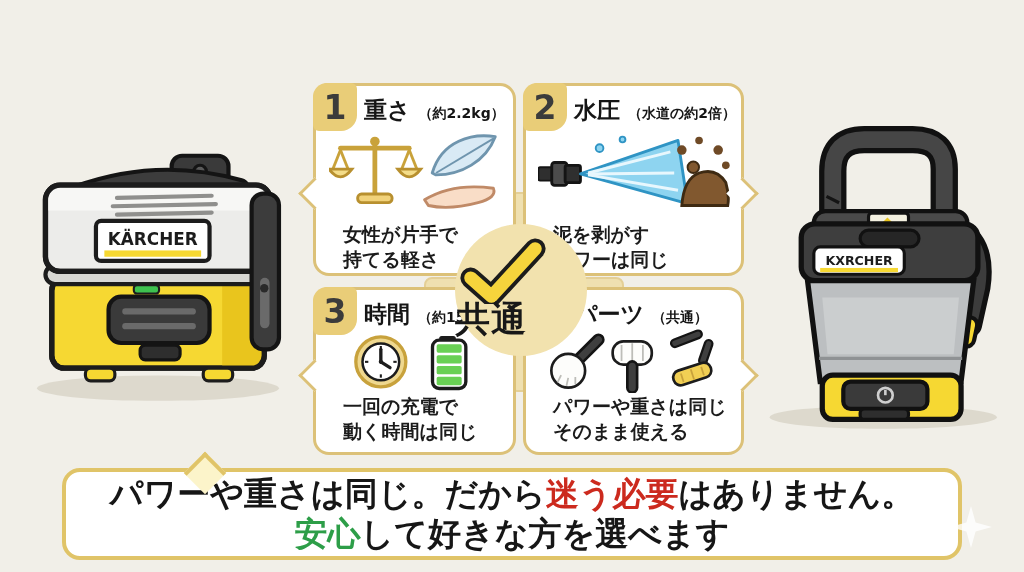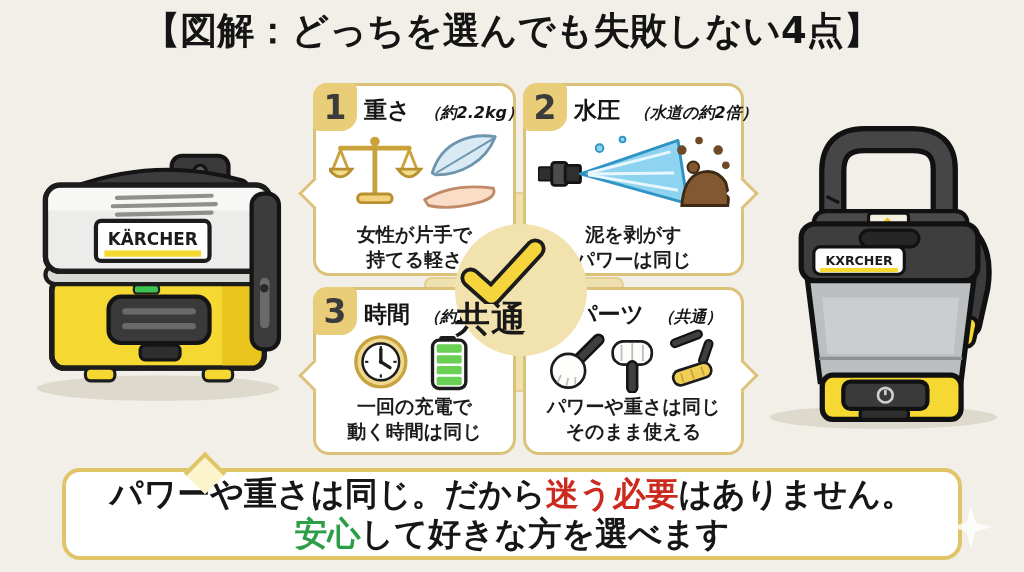--- a/index.html
+++ b/index.html
@@ -28,26 +28,26 @@
   }
   .num-badge{
     position:absolute;top:-3px;left:-3px;width:44px;height:48px;background:#e9cd78;
     border-radius:14px 6px 16px 6px;display:flex;align-items:center;justify-content:center;
     font-size:33px;font-weight:900;color:#3b3b3b;
   }
   .box-head{
     display:flex;align-items:baseline;margin:9px 4px 0 48px;white-space:nowrap;color:#151515;
   }
   .box-head .t{font-size:23px;font-weight:700;}
-  .box-head .n{font-size:16px;font-weight:900;margin-left:14px;font-style:italic;}
+  .box-head .n{font-size:14px;font-weight:900;margin-left:8px;}
   .icon-row{display:flex;align-items:center;justify-content:center;}
   .icon-row.tall{height:94px;}
   .icon-row.short{height:62px;}
   .caption{
-    text-align:center;font-size:19px;line-height:1.3;font-weight:900;color:#1b1b1b;margin-top:2px;
+    text-align:left;font-size:19px;line-height:1.3;font-weight:900;color:#1b1b1b;margin-top:2px;padding-left:27px;
   }
   .tail{position:absolute;width:20px;height:20px;background:#fff;z-index:2;
         border-left:3px solid #dcc178;border-bottom:3px solid #dcc178;}
   .tail-left{left:-13px;transform:rotate(45deg);}
   .tail-right{right:-13px;transform:rotate(225deg);}
   
   .banner{
     position:absolute;left:62px;top:468px;width:892px;height:84px;background:#ffffff;
     border:4px solid #e0c468;border-radius:18px;display:flex;flex-direction:column;
     align-items:center;justify-content:center;z-index:4;
@@ -65,21 +65,20 @@
   .sparkle{
     position:absolute;left:950px;top:506px;width:42px;height:42px;background:#ffffff;opacity:.8;z-index:5;
     clip-path:polygon(50% 0,61% 39%,100% 50%,61% 61%,50% 100%,39% 61%,0 50%,39% 39%);
   }
 </style>
 </head>
 <body>
 
 <div class="stage">
 
-  <div class="page-title">【図解：どっちを選んでも失敗しない4点】</div>
 
   <div class="arm arm-h"></div>
   <div class="arm arm-v"></div>
 
   <div class="washer-left">
     <svg viewBox="0 0 270 270" width="100%" height="100%">
       <ellipse cx="135" cy="255" rx="115" ry="12" fill="#ddd9cd"></ellipse>
 
       <rect x="148" y="34" width="54" height="30" rx="10" fill="#3a3a3a" stroke="#141414" stroke-width="4"></rect>
       <circle cx="175" cy="49" r="6" fill="#5a5a5a" stroke="#141414" stroke-width="3"></circle>

